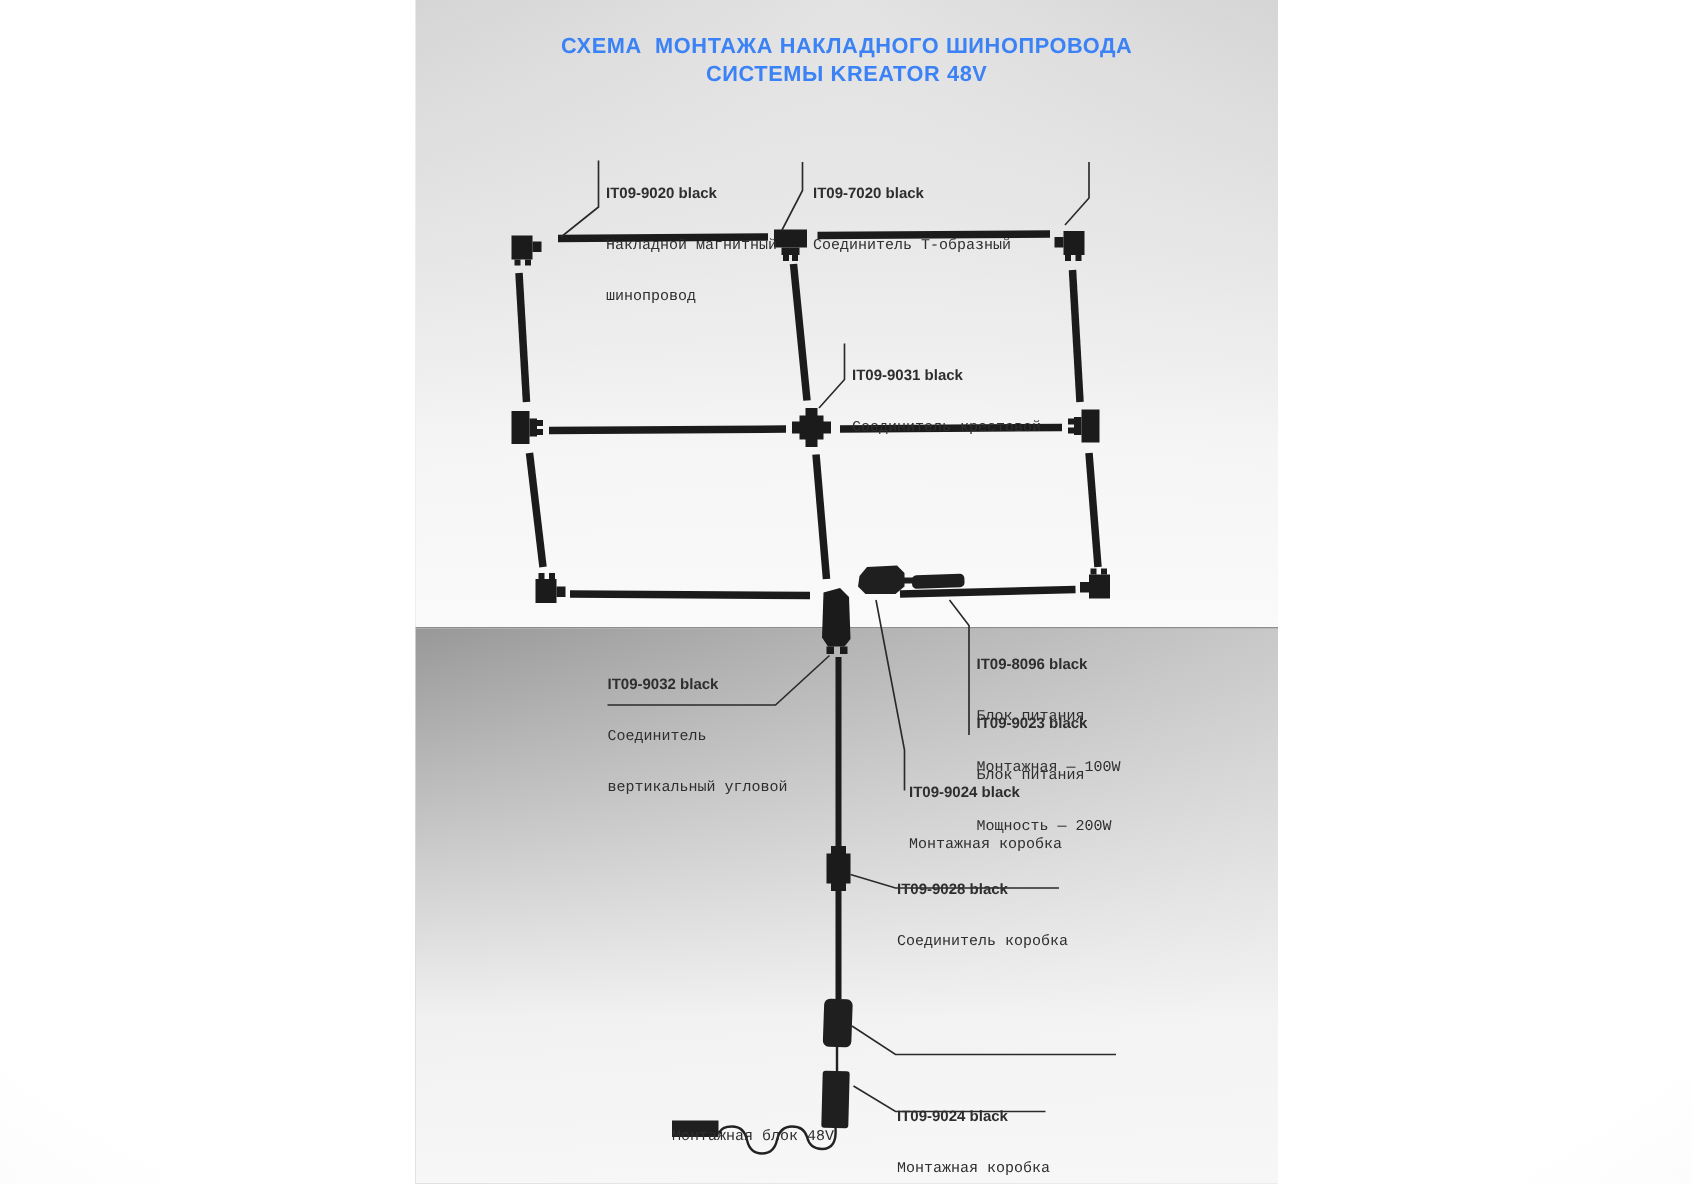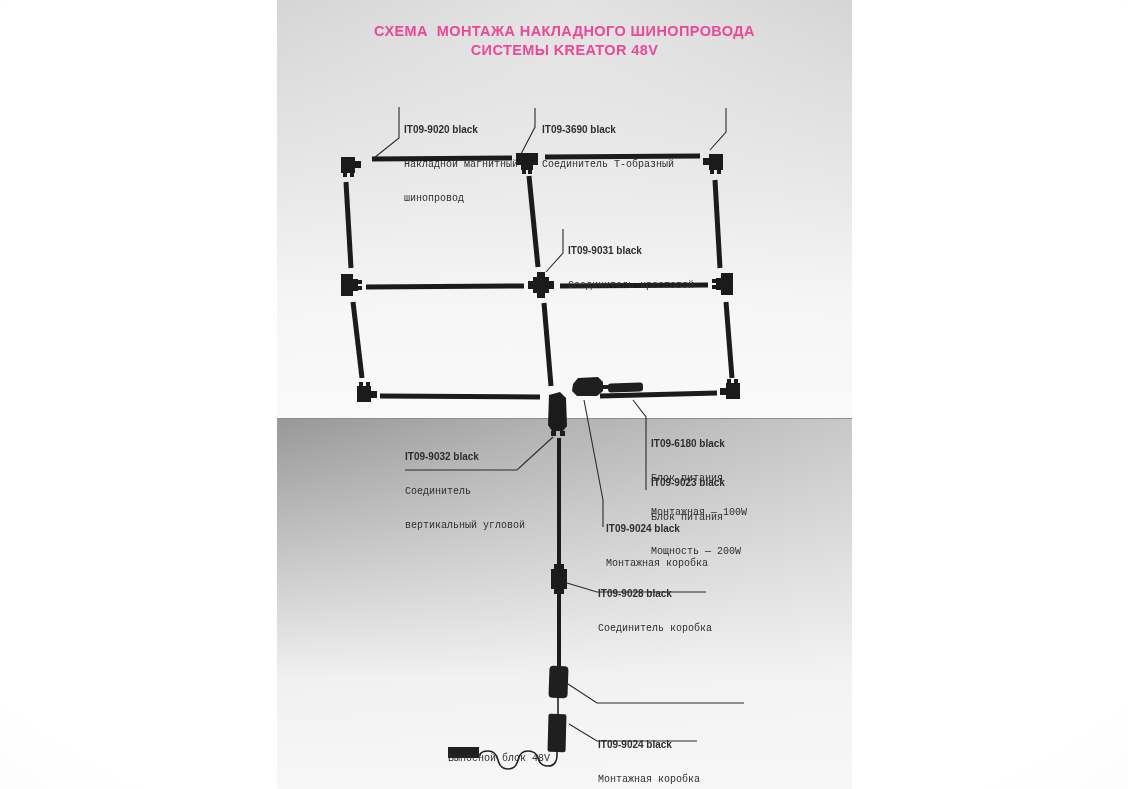--- a/index.html
+++ b/index.html
@@ -17,21 +17,21 @@
   }
   .wall{
     position:absolute;left:0;top:418px;width:575px;height:371px;
     border-top:1px solid #8d8d8d;
     background:
       linear-gradient(to bottom, rgba(255,255,255,0) 0%, rgba(246,246,246,0.94) 70%, #f7f7f7 100%),
       linear-gradient(to right, #989898 0%, #b0b0b0 45%, #c8c8c8 100%);
   }
   .title{
     position:absolute;left:0;top:22px;width:100%;text-align:center;
-    color:#ec4899;font-weight:700;font-size:14.5px;line-height:19px;
+    color:#3b82f6;font-weight:700;font-size:14.5px;line-height:19px;
     letter-spacing:.4px;white-space:pre-wrap;
   }
   svg.diagram{position:absolute;left:0;top:0;}
   .label{
     position:absolute;color:#2e2e2e;font-size:10px;line-height:11.5px;
     white-space:pre;
   }
   .label .code{display:block;font-weight:700;}
   .label .desc{display:block;font-family:Liberation Mono, monospace;}
 </style>
@@ -137,38 +137,38 @@
     </g>
   </svg>
 
   <div class="label" style="left:127px;top:101px">
     <span class="code">IT09-9020 black</span>
     <span class="desc">Накладной магнитный</span>
     <span class="desc">шинопровод</span>
   </div>
 
   <div class="label" style="left:265px;top:101px">
-    <span class="code">IT09-3690 black</span>
+    <span class="code">IT09-7020 black</span>
     <span class="desc">Соединитель Т-образный</span>
   </div>
 
 
   <div class="label" style="left:291px;top:222px">
     <span class="code">IT09-9031 black</span>
     <span class="desc">Соединитель крестовой</span>
   </div>
 
   <div class="label" style="left:128px;top:428px">
     <span class="code">IT09-9032 black</span>
     <span class="desc">Соединитель</span>
     <span class="desc">вертикальный угловой</span>
   </div>
 
   <div class="label" style="left:374px;top:415px">
-    <span class="code">IT09-6180 black</span>
+    <span class="code">IT09-8096 black</span>
     <span class="desc">Блок питания</span>
     <span class="desc">Монтажная — 100W</span>
   </div>
 
   <div class="label" style="left:374px;top:454px">
     <span class="code">IT09-9023 black</span>
     <span class="desc">Блок питания</span>
     <span class="desc">Мощность — 200W</span>
   </div>
 
@@ -182,15 +182,15 @@
     <span class="desc">Соединитель коробка</span>
   </div>
 
 
   <div class="label" style="left:321px;top:716px">
     <span class="code">IT09-9024 black</span>
     <span class="desc">Монтажная коробка</span>
   </div>
 
   <div class="label" style="left:171px;top:730px">
-    <span class="desc">Выносной блок 48V</span>
+    <span class="desc">Монтажная блок 48V</span>
   </div>
 </div>
 
 </body></html>

